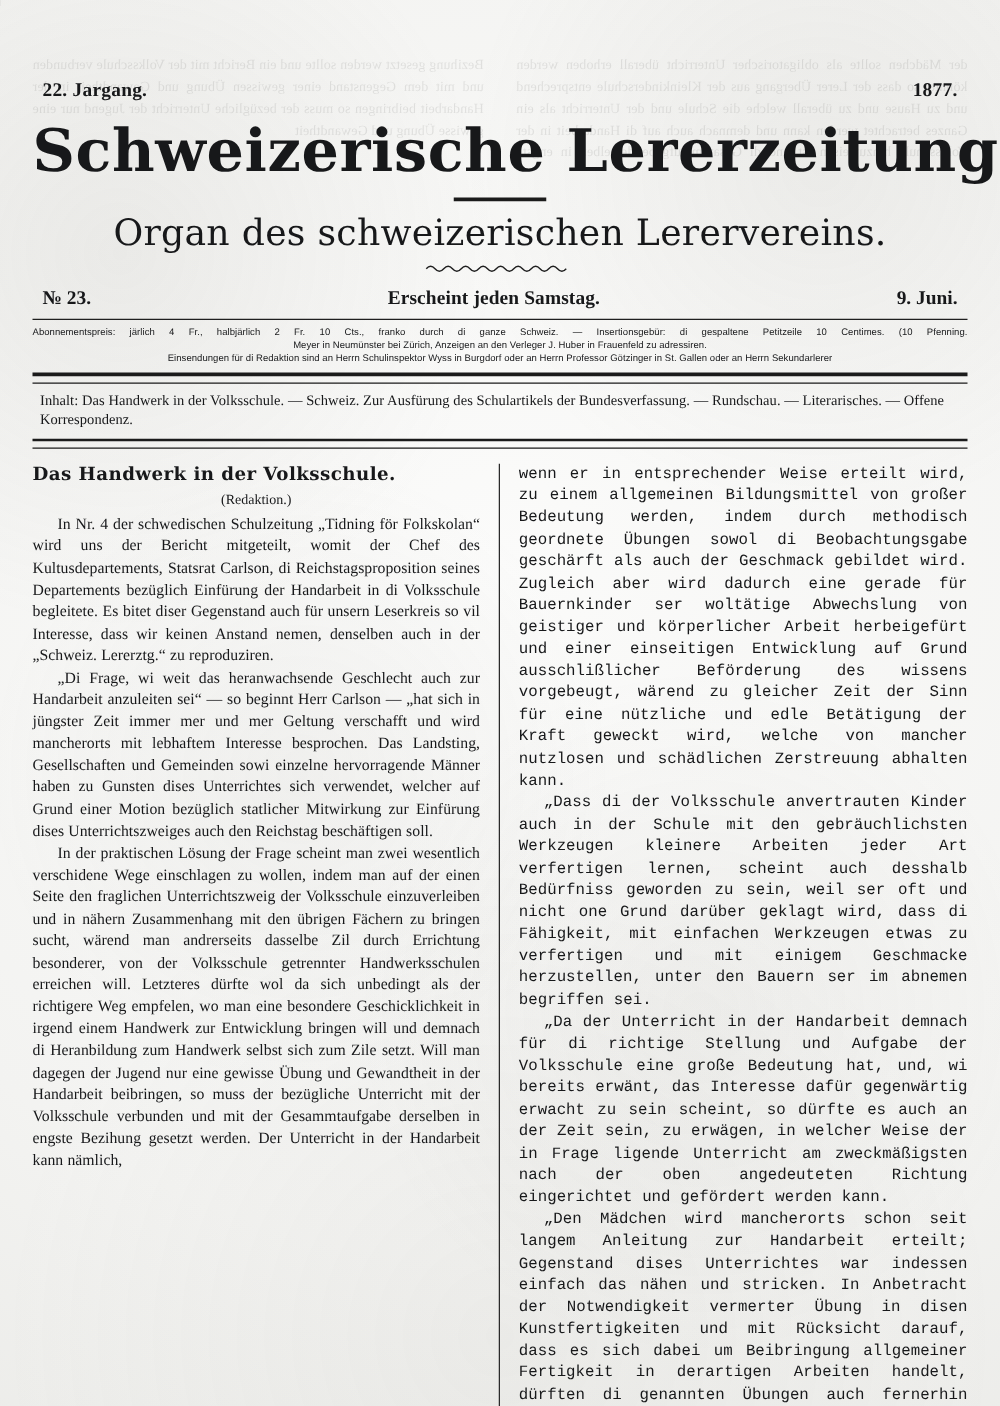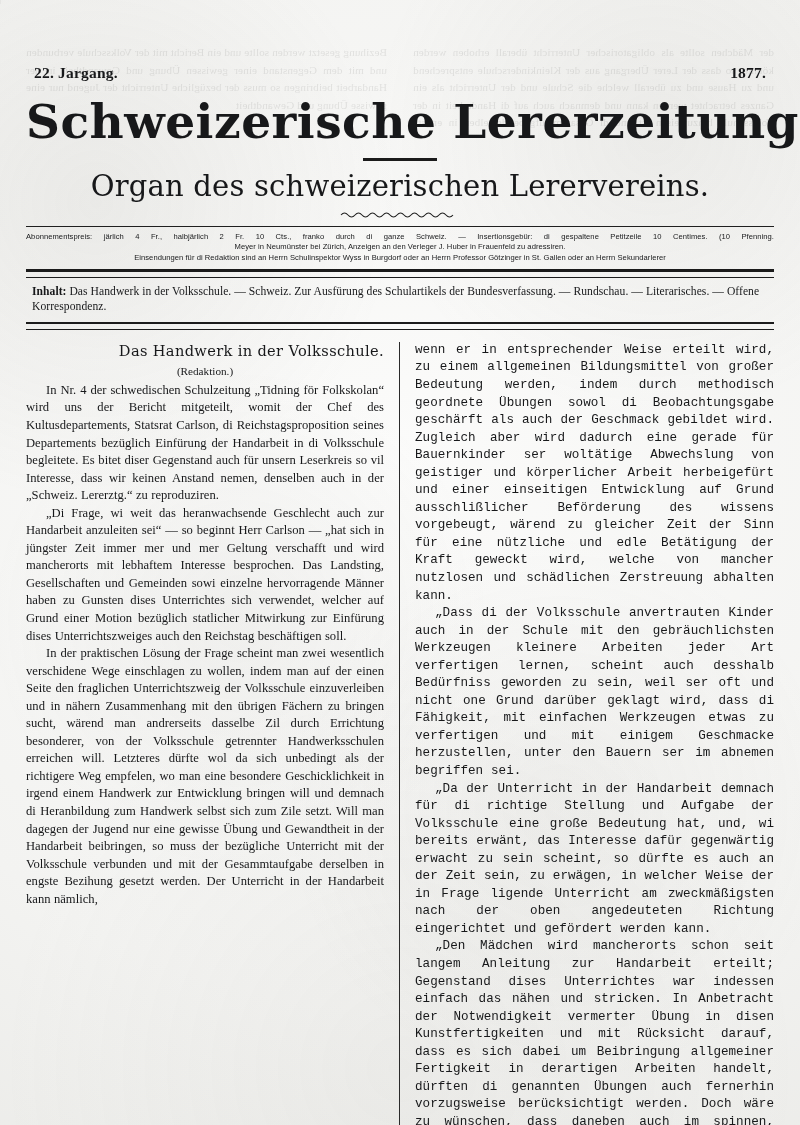--- a/index.html
+++ b/index.html
@@ -144,21 +144,21 @@
 
   
   .contents {
     font-family: "Liberation Serif", serif;
     font-size: 11.6px;
     line-height: 15.5px;
     margin-top: 6px;
     padding: 0 6px;
     letter-spacing: .05px;
   }
-  .contents b { font-weight: bold; margin-top: 48px; }
+  .contents b { font-weight: normal; margin-top: 48px; }
   .rule-double2 {
     margin-top: 7px;
     height: 5px;
     border-top: 2.6px solid #1b1b1b;
     border-bottom: 1.3px solid #1b1b1b;
   }
 
   
   .columns {
     display: flex;
@@ -166,23 +166,23 @@
     align-items: stretch;
   }
   .col {
     width: 50%;
     box-sizing: border-box;
   }
   .col-left  { padding-right: 15px; border-right: 1.1px solid #2a2a2a; }
   .col-right { padding-left: 15px; font-family: Liberation Mono, monospace; }
 
   .art-title {
-    text-align: right;
+    text-align: left;
     font-family: "DejaVu Serif", "Liberation Serif", serif;
-    font-weight: normal;
+    font-weight: bold;
     font-size: 14.6px;
     letter-spacing: .35px;
     margin: 0 0 6px 0;
   }
   .art-byline {
     text-align: center;
     font-size: 11.2px;
     margin: 0 0 5px 0;
   }
   .para {
@@ -213,20 +213,25 @@
     <div class="masthead-title">Schweizerische Lererzeitung.</div>
 
     <div class="rule-short"></div>
 
     <div class="masthead-sub">Organ des schweizerischen Lerervereins.</div>
 
     <svg class="squiggle" viewBox="0 0 120 9" aria-hidden="true">
       <path d="M1 5 q3.5 -4 7 0 t7 0 t7 0 t7 0 t7 0 t7 0 t7 0 t7 0 t7 0 t7 0 t7 0 t7 0 t7 0 t7 0 t7 0 t7 0" fill="none" stroke="#1f1f1f" stroke-width="1.1"></path>
     </svg>
 
+    <div class="issue-row">
+      <span>№ 23.</span>
+      <span class="center">Erscheint jeden Samstag.</span>
+      <span>9. Juni.</span>
+    </div>
 
     <div class="rule-thin"></div>
 
     <div class="imprint">
       <div class="l1">Abonnementspreis: järlich 4 Fr., halbjärlich 2 Fr. 10 Cts., franko durch di ganze Schweiz. — Insertionsgebür: di gespaltene Petitzeile 10 Centimes. (10 Pfenning.</div>
       <div>Meyer in Neumünster bei Zürich, Anzeigen an den Verleger J. Huber in Frauenfeld zu adressiren.</div>
       <div>Einsendungen für di Redaktion sind an Herrn Schulinspektor Wyss in Burgdorf oder an Herrn Professor Götzinger in St. Gallen oder an Herrn Sekundarlerer</div>
     </div>
 
     <div class="rule-double"></div>

